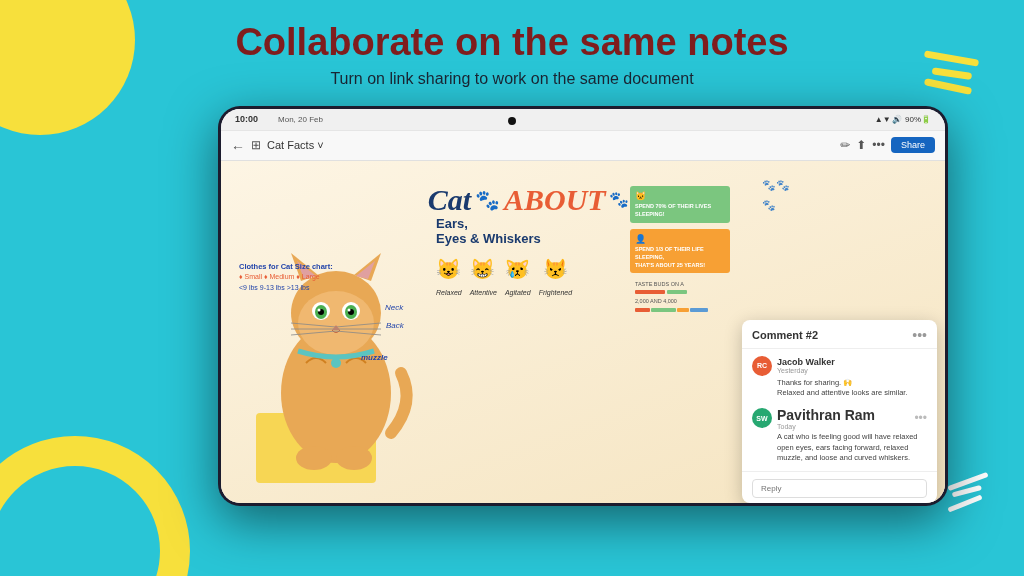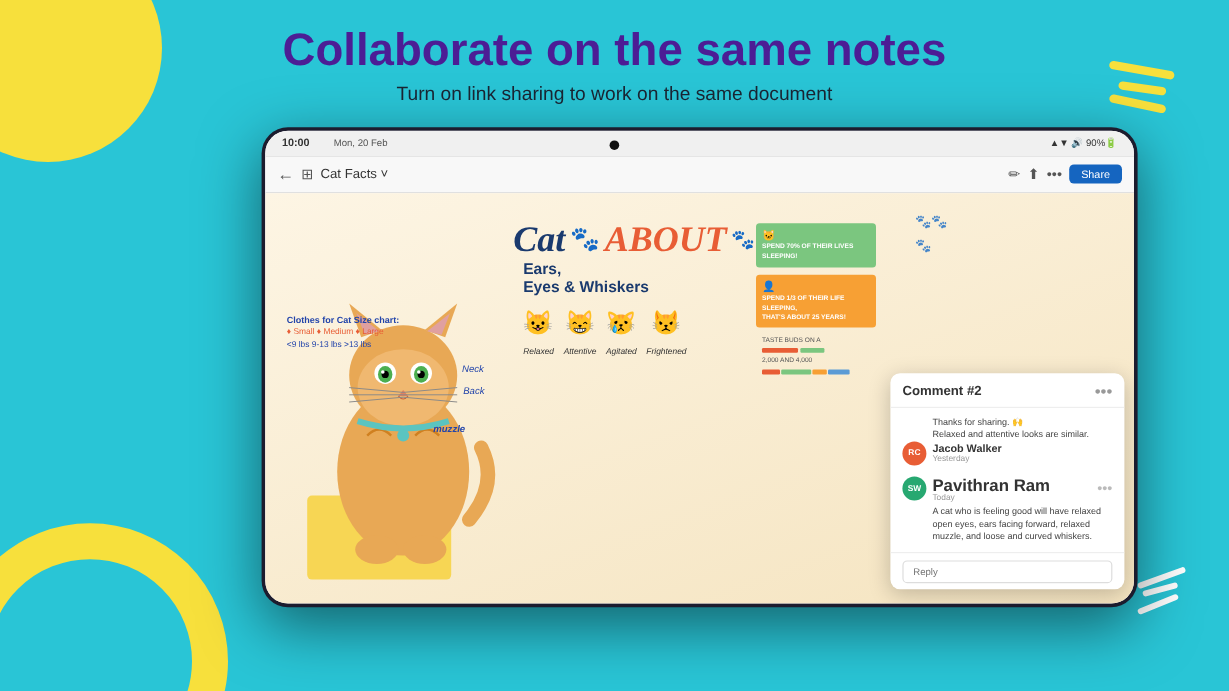--- a/index.html
+++ b/index.html
@@ -40,21 +40,21 @@
 
     <div style="position:absolute;bottom:70px;right:35px;">
       <div style="width:42px;height:5px;background:white;border-radius:3px;margin-bottom:6px;transform:rotate(-20deg);"></div>
       <div style="width:30px;height:5px;background:white;border-radius:3px;margin-bottom:6px;transform:rotate(-15deg) translateX(5px);"></div>
       <div style="width:36px;height:5px;background:white;border-radius:3px;transform:rotate(-22deg);"></div>
     </div>
   </div>
 
   <div style="position:absolute;top:0;left:0;right:0;bottom:0;display:flex;flex-direction:column;align-items:center;padding:22px 40px 16px;">
 
-    <h1 style="font-size:38px;font-weight:800;color:#4c1d95;text-align:center;margin-bottom:6px;line-height:1.1;">Collaborate on the same notes</h1>
+    <h1 style="font-size:38px;font-weight:800;color:#7f1d1d;text-align:center;margin-bottom:6px;line-height:1.1;">Collaborate on the same notes</h1>
 
     <p style="font-size:16px;color:#1a2533;text-align:center;margin-bottom:18px;font-weight:400;">Turn on link sharing to work on the same document</p>
 
     <div style="position:relative;width:588px;height:400px;border-radius:13px;">
 
       <div style="width:730px;height:400px;background:#1c1c2e;border-radius:22px;padding:3px;box-shadow:0 15px 50px rgba(0,0,0,0.5);">
         <div style="width:100%;height:100%;border-radius:19px;overflow:hidden;background:white;display:flex;flex-direction:column;">
 
           <div style="position:absolute;top:11px;left:50%;transform:translateX(-50%);width:8px;height:8px;border-radius:50%;background:#111;z-index:20;"></div>
 
@@ -191,39 +191,39 @@
               </div>
               <div style="font-size:5.5px;color:#555;margin-bottom:2px;">2,000 AND 4,000</div>
               <div style="display:flex;gap:1px;margin-top:4px;">
                 <div style="height:4px;width:15px;background:#e85d35;border-radius:1px;"></div>
                 <div style="height:4px;width:25px;background:#7bc67f;border-radius:1px;"></div>
                 <div style="height:4px;width:12px;background:#f7a034;border-radius:1px;"></div>
                 <div style="height:4px;width:18px;background:#5b9bd5;border-radius:1px;"></div>
               </div>
             </div>
 
-            <div style="position:absolute;bottom:12px;right:8px;width:195px;background:white;border-radius:8px;box-shadow:0 4px 18px rgba(0,0,0,0.22);overflow:hidden;">
+            <div style="position:absolute;bottom:0;right:8px;width:195px;background:white;border-radius:8px;box-shadow:0 4px 18px rgba(0,0,0,0.22);overflow:hidden;">
 
               <div style="padding:7px 10px 5px;border-bottom:1px solid #eee;display:flex;align-items:center;justify-content:space-between;">
                 <span style="font-size:11px;font-weight:600;color:#333;">Comment #2</span>
                 <span style="font-size:14px;color:#999;cursor:pointer;">•••</span>
               </div>
 
               <div style="padding:7px 10px;">
 
                 <div style="margin-bottom:8px;">
-                  <div style="font-size:7.5px;color:#444;line-height:1.4;padding-left:25px;">
-                    Thanks for sharing. 🙌<br>Relaxed and attentive looks are similar.
-                  </div>
                   <div style="display:flex;align-items:center;gap:5px;margin-bottom:2px;">
                     <div style="width:20px;height:20px;border-radius:50%;background:#e85d35;display:flex;align-items:center;justify-content:center;font-size:7px;font-weight:700;color:white;flex-shrink:0;">RC</div>
                     <div>
                       <div style="font-size:9px;font-weight:700;color:#333;line-height:1.2;">Jacob Walker</div>
                       <div style="font-size:7px;color:#999;">Yesterday</div>
                     </div>
+                  </div>
+                  <div style="font-size:7.5px;color:#444;line-height:1.4;padding-left:25px;">
+                    Thanks for sharing. 🙌<br>Relaxed and attentive looks are similar.
                   </div>
                 </div>
 
                 <div>
                   <div style="display:flex;align-items:center;justify-content:space-between;margin-bottom:2px;">
                     <div style="display:flex;align-items:center;gap:5px;">
                       <div style="width:20px;height:20px;border-radius:50%;background:#27a871;display:flex;align-items:center;justify-content:center;font-size:7px;font-weight:700;color:white;flex-shrink:0;">SW</div>
                       <div>
                         <div style="font-size:14px;font-weight:700;color:#333;line-height:1.2;">Pavithran Ram</div>
                         <div style="font-size:7px;color:#999;">Today</div>

